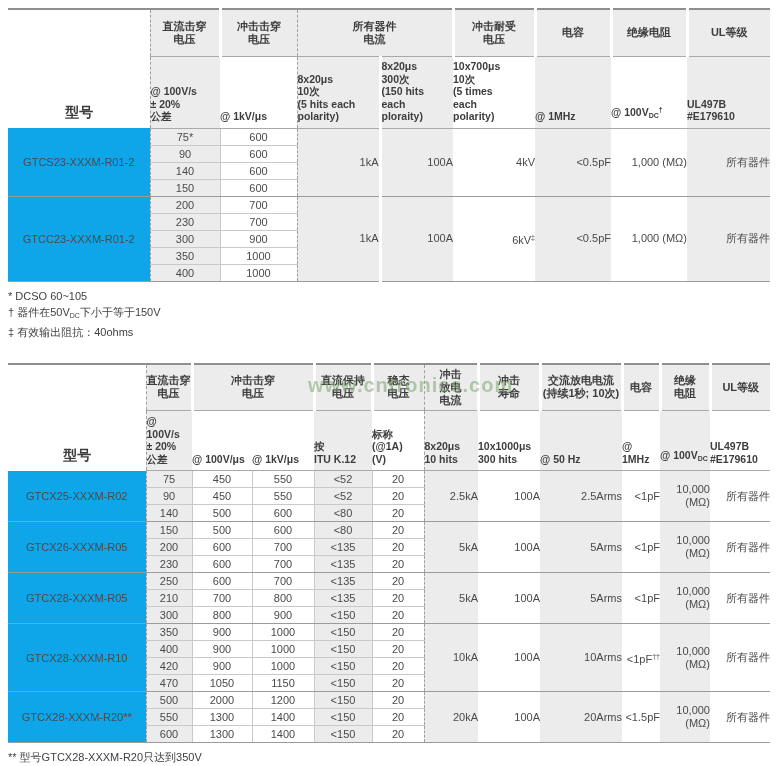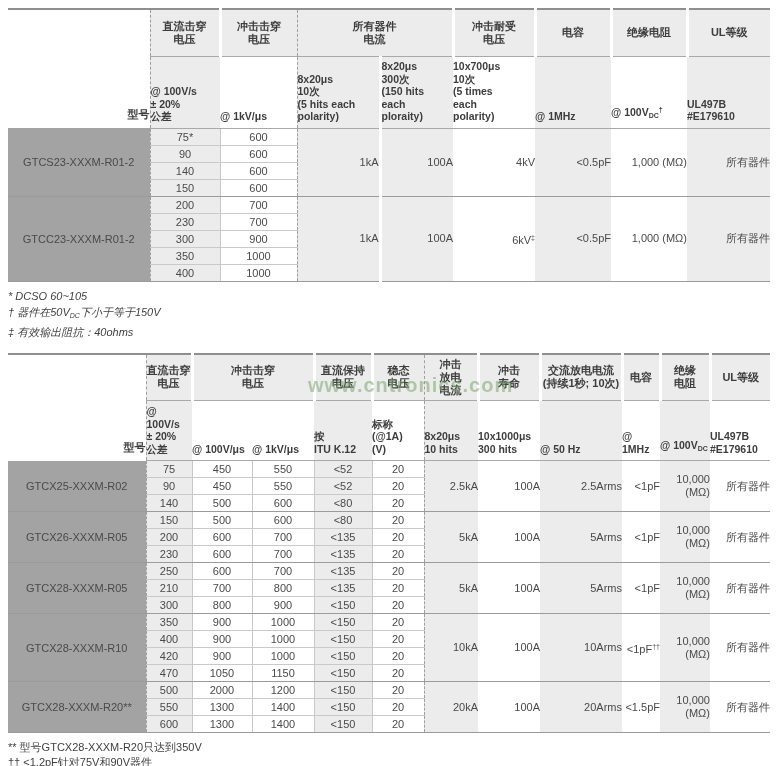--- a/index.html
+++ b/index.html
@@ -15,42 +15,42 @@
   .hbox { background: #ececec; border-bottom: 1px solid #a9a9a9; font-weight: bold;
           font-size: 11px; line-height: 13px; color: #3d3d3d; text-align: center;
           vertical-align: middle; white-space: pre-line; height: 47px; }
   
   .sub { border-bottom: 1px solid #a9a9a9; font-weight: bold; font-size: 10.5px; line-height: 12.5px;
          color: #3d3d3d; text-align: left; vertical-align: bottom; padding-bottom: 5px;
          white-space: pre-line; }
   .t1 .sub { height: 72px; }
   .t2 .sub { height: 60px; }
 
-  .model-h { vertical-align: bottom; text-align: right; font-weight: bold; font-size: 11px;
+  .model-h { vertical-align: bottom; text-align: center; font-weight: bold; font-size: 14px;
              color: #3d3d3d; padding: 0 0 6px 1px; background: #fff;
              border-right: 1px dashed #9f9f9f; }
 
   .g     { background: #ececec; }
   .gapL  { border-left: 3px solid #ffffff; }
   .dashL { border-left: 1px dashed #9f9f9f; }
 
   .num { font-size: 11px; color: #4a4a4a; text-align: center; height: 17px;
          border-bottom: 1px solid #c9c9c9; }
   .vline { border-left: 1px solid #c9c9c9; }
   .grpEnd { border-bottom: 1px solid #9b9b9b; }
-  .model-cell { font-size: 11px; color: #4a4a4a; text-align: center; background: #a3a3a3;
+  .model-cell { font-size: 11px; color: #4a4a4a; text-align: center; background: #0ea5e9;
                 border-right: 1px dashed #9f9f9f; border-bottom: 1px solid #9b9b9b; }
   .merged { font-size: 11px; color: #4a4a4a; text-align: right; vertical-align: middle;
             border-bottom: 1px solid #9b9b9b; white-space: pre-line; line-height: 13px; }
 
   sup { font-size: 7px; vertical-align: 4px; }
   sub { font-size: 7px; vertical-align: -2px; }
 
   .fnotes { margin: 6px 0 0 8px; font-size: 11px; line-height: 16px; color: #3f3f3f; }
-  .fnotes.first { margin-bottom: 13px; font-style: italic; }
+  .fnotes.first { margin-bottom: 23px; }
   .fnotes.second { margin-top: 7px; line-height: 15px; }
 
   .watermark { position: absolute; left: 308px; top: 374px; font-size: 20px; font-weight: bold;
                letter-spacing: 1px; pointer-events: none; z-index: 5; }
 </style>
 </head>
 <body>
 
 <div class="page">
 

